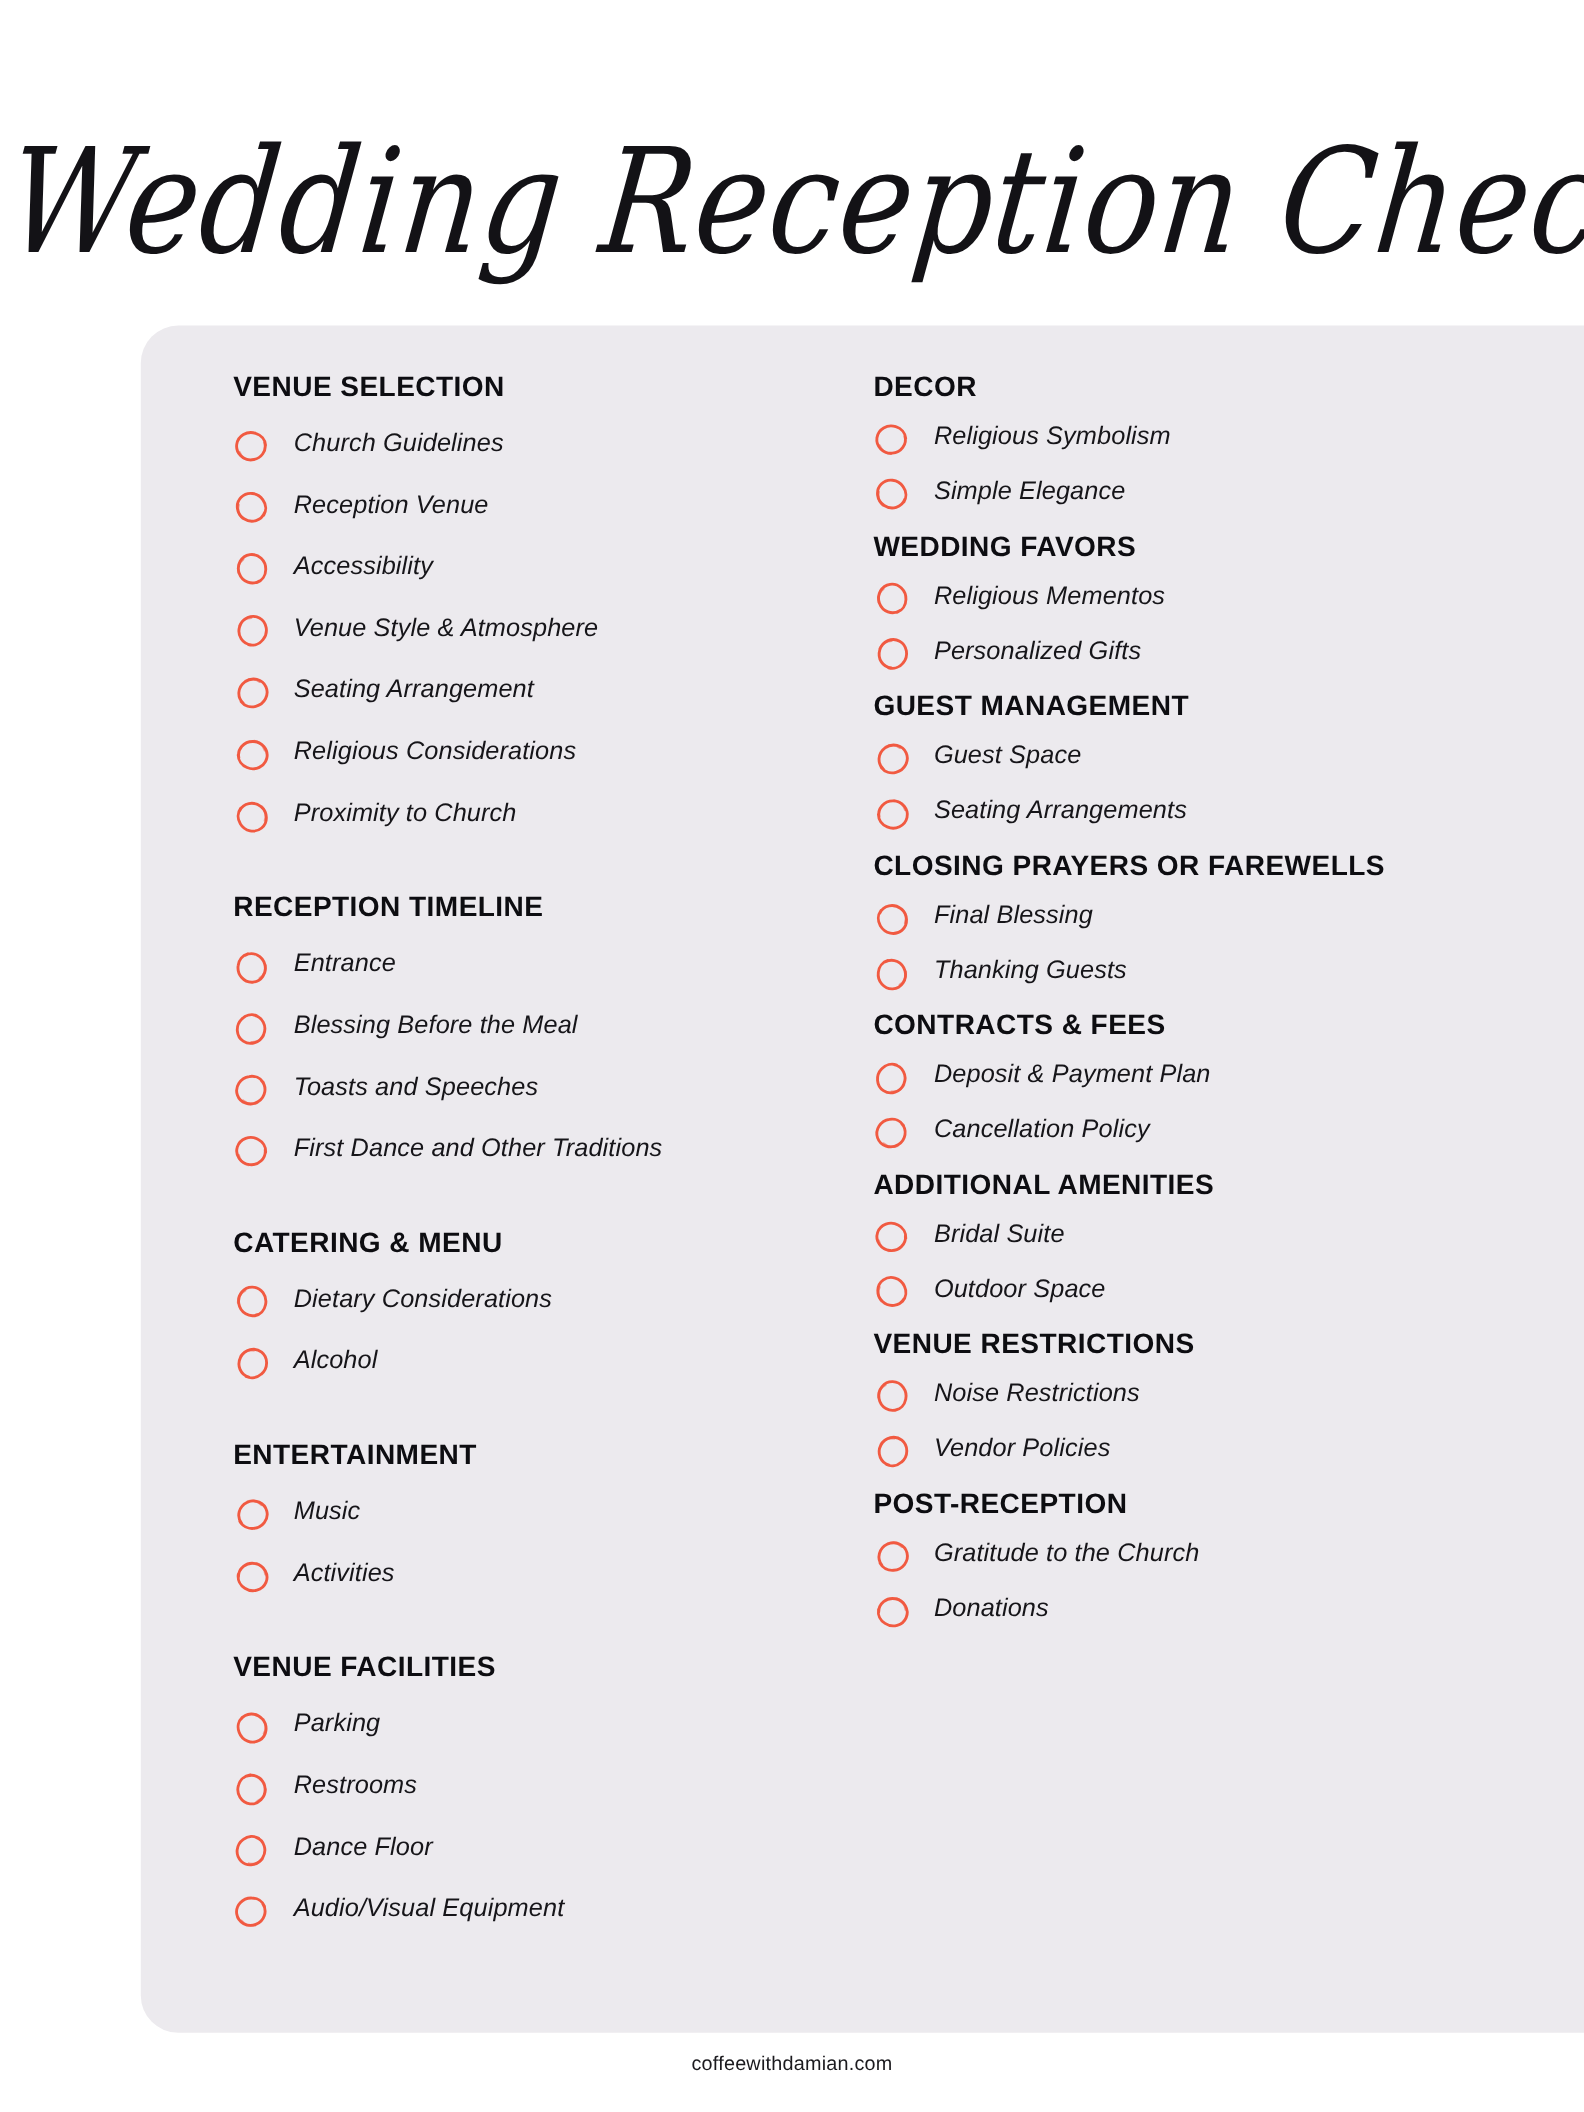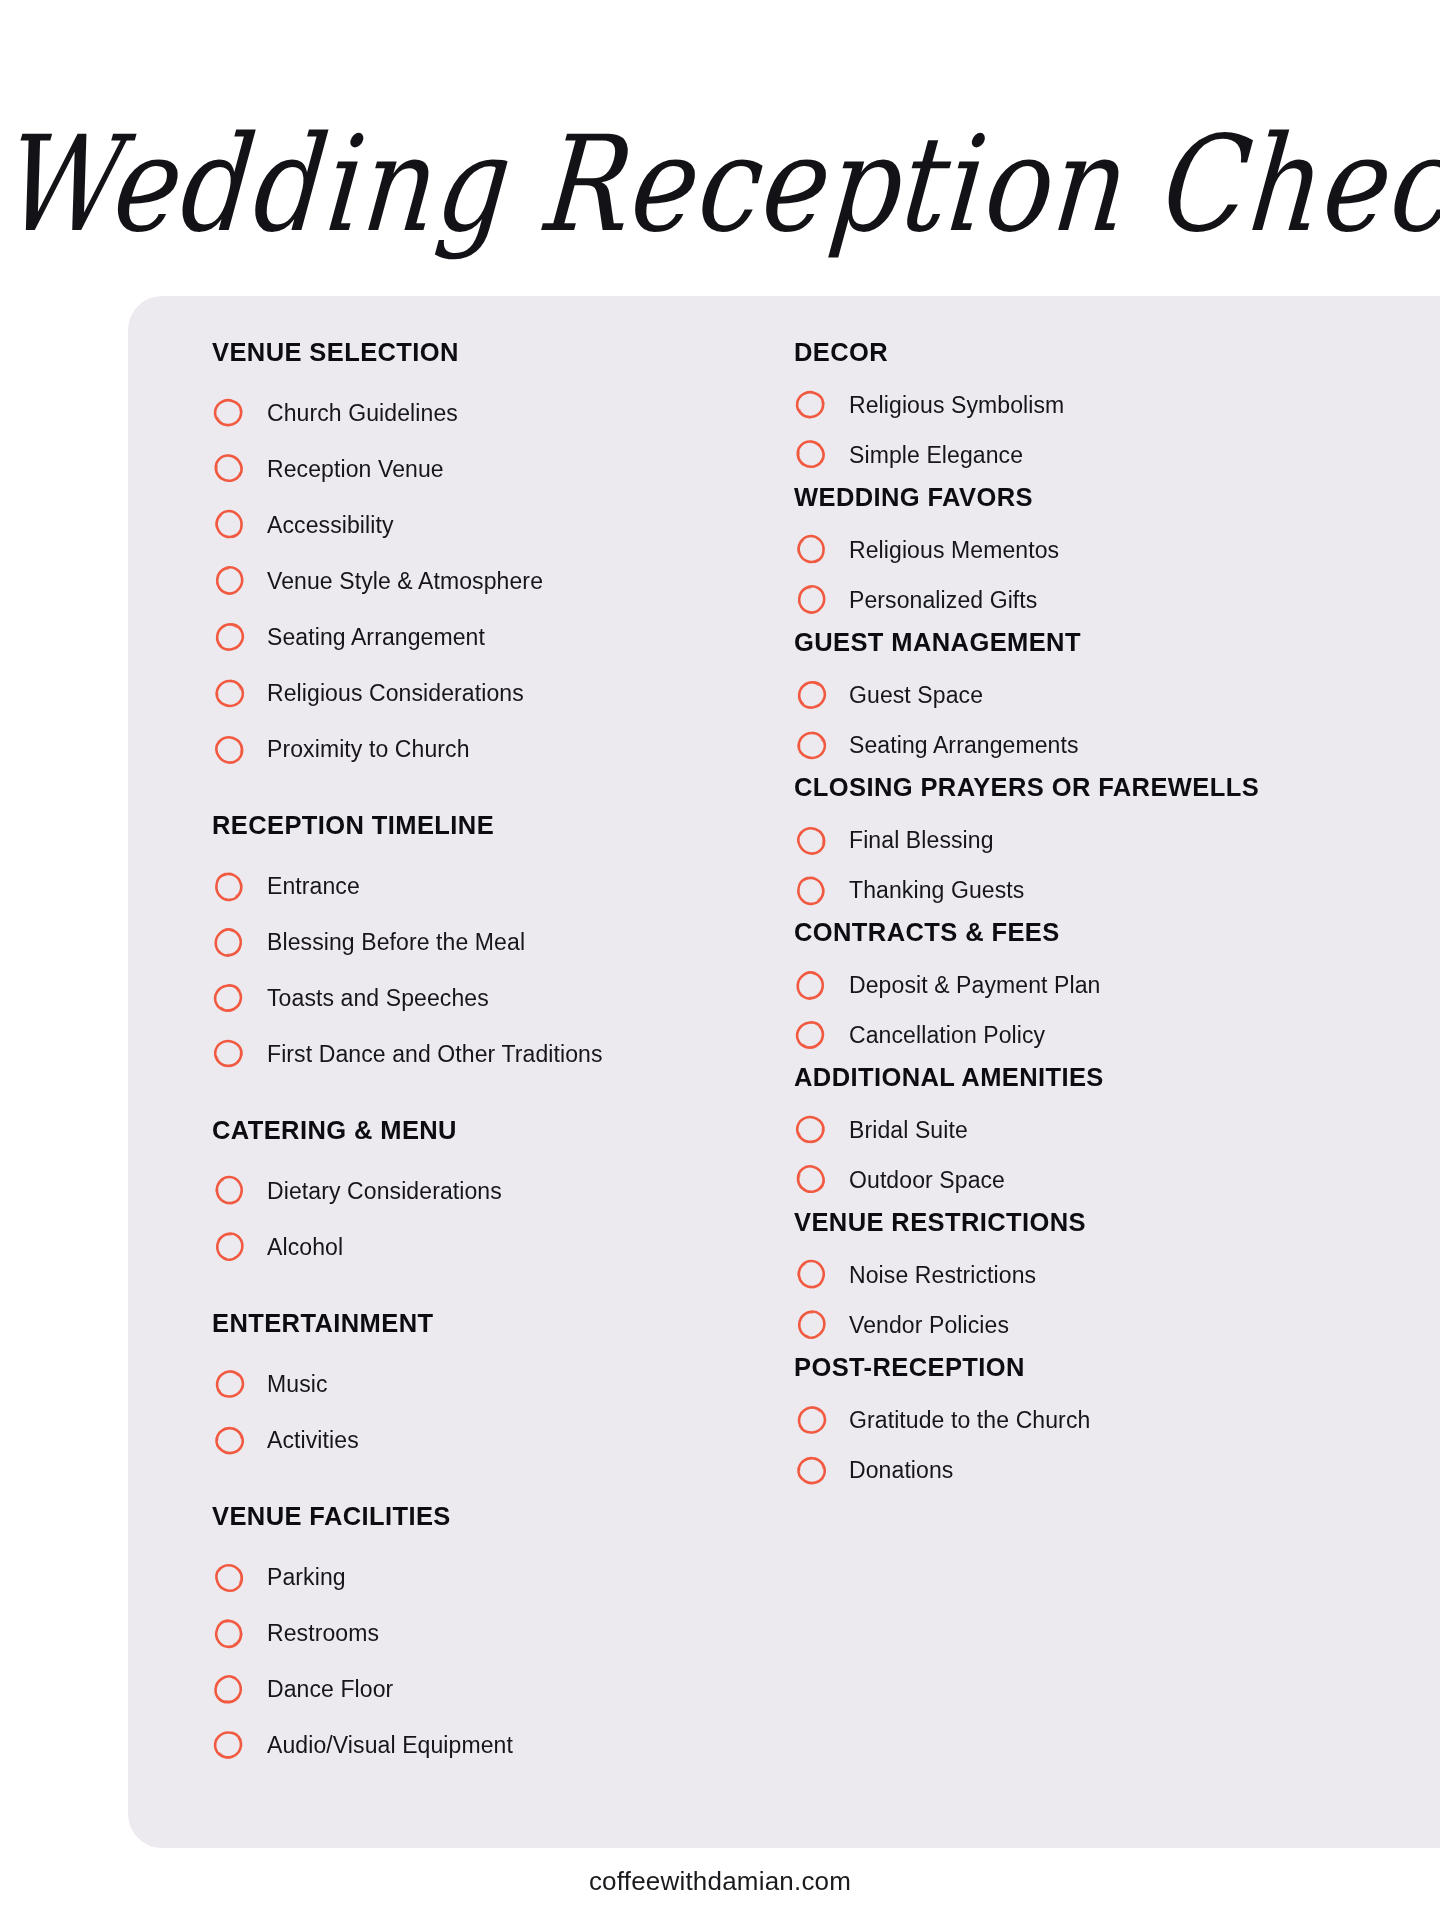--- a/index.html
+++ b/index.html
@@ -74,23 +74,24 @@
     white-space: nowrap;
   }
   .col-left  .sec-head { margin: 0 0 22px 0; }
   .col-left  .sec-block + .sec-block .sec-head { margin-top: 38px; }
   .col-right .sec-head { margin: 0 0 16px 0; }
   .col-right .sec-block + .sec-block .sec-head { }
 
   
   .item {
     display: flex;
-    align-items: center;
+    align-items: flex-start;
     gap: 21px;
     margin-bottom: 8px;
+    font-style: italic;
   }
   .col-left  .item { height: 48px; margin-bottom: 8px; }
   .col-right .item { height: 44px; margin-bottom: 6px; }
 
   .ring {
     flex: 0 0 auto;
     width: 34px;
     height: 34px;
     position: relative;
   }
@@ -106,21 +107,21 @@
   }
 
   
   .footer {
     position: absolute;
     left: 0;
     top: 1866px;
     width: 1440px;
     text-align: center;
     font-family: "Liberation Sans", sans-serif;
-    font-size: 26px;
+    font-size: 18px;
     color: #1b1a1e;
     letter-spacing: 0.2px;
   }
 </style>
 </head>
 <body>
 
 <div class="page">
 
   <div class="title-wrap">

